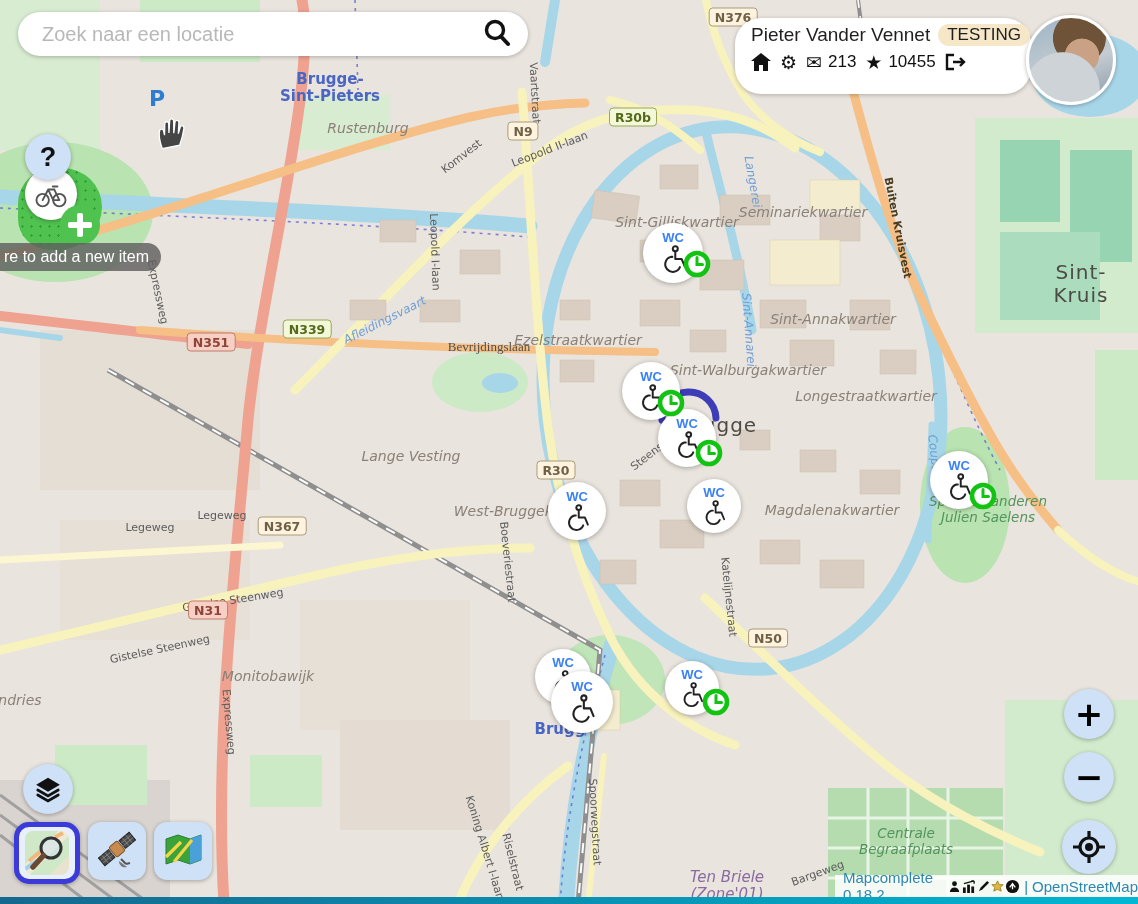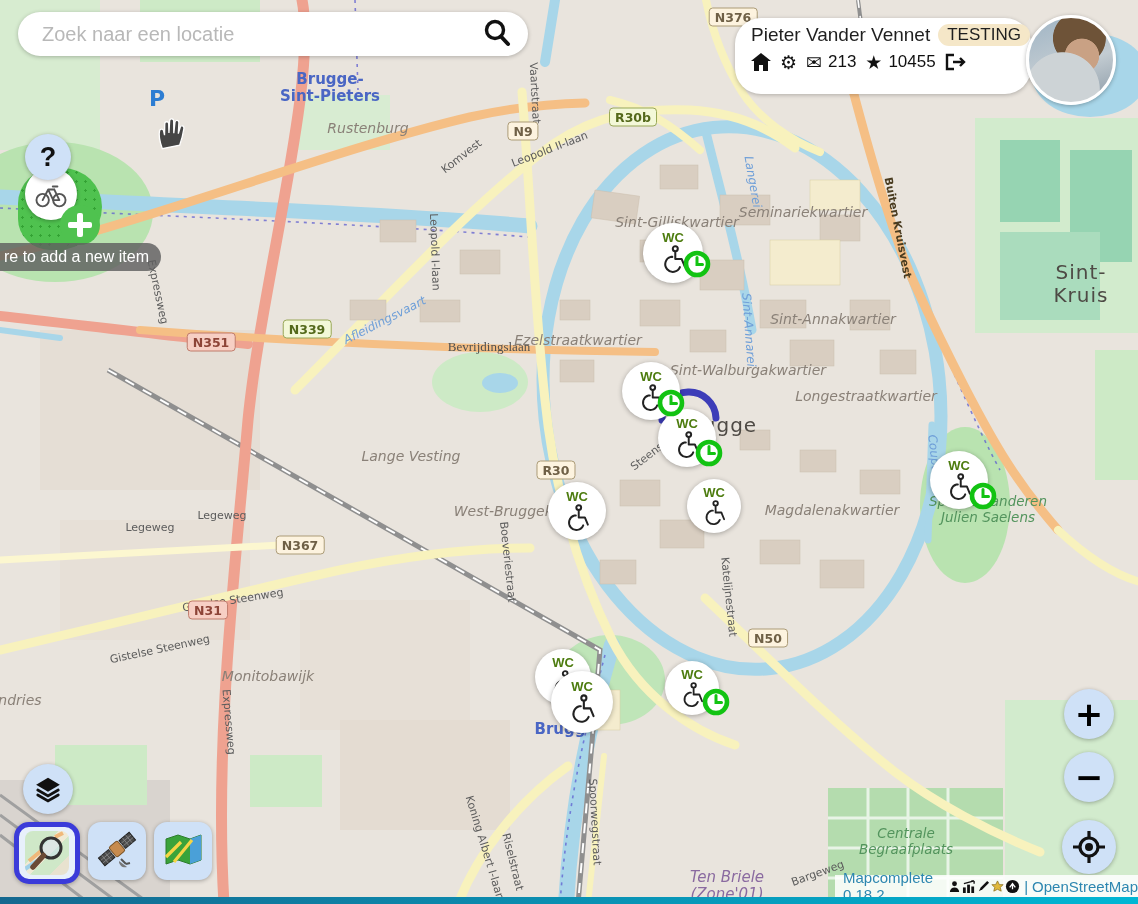--- a/index.html
+++ b/index.html
@@ -26,21 +26,21 @@
   .roadbadge{position:absolute;transform:translate(-50%,-50%);z-index:9;
              font:bold 12.5px "DejaVu Sans",sans-serif;padding:1px 5px;border-radius:4px;
              border:1.5px solid;pointer-events:none;}
   .badge-cream{background:#fdf3df;border-color:#ab9b77;color:#6f6046;}
   .badge-green{background:#f3f8d8;border-color:#98a757;color:#54691b;}
   .badge-salmon{background:#f7cfc4;border-color:#c07b6b;color:#8d4437;}
 
   .wc-marker{position:absolute;transform:translate(-50%,-50%);background:#fff;border-radius:50%;
              box-shadow:0 1px 5px rgba(0,0,0,.3);display:flex;flex-direction:column;
              align-items:center;justify-content:center;z-index:30;cursor:pointer;}
-  .wc-label{font:bold 13px "Liberation Sans",sans-serif;color:#4d7c0f;line-height:1;}
+  .wc-label{font:bold 13px "Liberation Sans",sans-serif;color:#3b82f6;line-height:1;}
   .clockbadge{position:absolute;transform:translate(-50%,-50%);z-index:32;width:28px;height:28px;}
 
   
   .searchbar{position:absolute;left:18px;top:12px;width:510px;height:44px;background:#fff;
              border-radius:23px;box-shadow:0 1px 4px rgba(0,0,0,.25);z-index:50;
              display:flex;align-items:center;}
   .searchbar input{flex:1;border:none;outline:none;background:transparent;margin-left:22px;
              font:20px "Liberation Sans",sans-serif;color:#444;}
   .searchbar input::placeholder{color:#b8b8b8;}
   .search-mag{margin-right:14px;cursor:pointer;}
@@ -278,21 +278,21 @@
       <div class="maplabel street" style="left: 484px; top: 848px; transform: translate(-50%, -50%) rotate(73deg);">Koning Albert I-laan</div>
       <div class="maplabel street" style="left: 594px; top: 822px; transform: translate(-50%, -50%) rotate(87deg);">Spoorwegstraat</div>
       <div class="maplabel street" style="left: 512px; top: 862px; transform: translate(-50%, -50%) rotate(76deg);">Riselstraat</div>
       <div class="maplabel street" style="left: 818px; top: 874px; transform: translate(-50%, -50%) rotate(-20deg);">Bargeweg</div>
       <div class="roadbadge badge-cream" style="left: 733px; top: 17px;">N376</div>
       <div class="roadbadge badge-green" style="left: 633px; top: 117px;">R30b</div>
       <div class="roadbadge badge-cream" style="left: 523px; top: 131px;">N9</div>
       <div class="roadbadge badge-green" style="left: 307px; top: 329px;">N339</div>
       <div class="roadbadge badge-salmon" style="left: 211px; top: 342px;">N351</div>
       <div class="roadbadge badge-cream" style="left: 556px; top: 470px;">R30</div>
-      <div class="roadbadge badge-cream" style="left: 282px; top: 545px; margin-left: 18px;">N367</div>
+      <div class="roadbadge badge-cream" style="left: 282px; top: 526px;">N367</div>
       <div class="roadbadge badge-salmon" style="left: 208px; top: 610px;">N31</div>
       <div class="roadbadge badge-cream" style="left: 768px; top: 638px;">N50</div>
       <div class="wc-marker" style="left: 673px; top: 253px; width: 60px; height: 60px;">
         <span class="wc-label">WC</span>
         <svg width="31" height="31" viewBox="0 0 26 26">
           <g fill="none" stroke="#222" stroke-width="1.7" stroke-linecap="round" stroke-linejoin="round">
             <circle cx="14.5" cy="4" r="2.1"></circle>
             <path d="M14.5 6.8 v5.7 h5.3 l2.6 6.3"></path>
             <path d="M12 10.8 h-1.2 a6.4 6.4 0 1 0 7.6 8.6"></path>
           </g>

